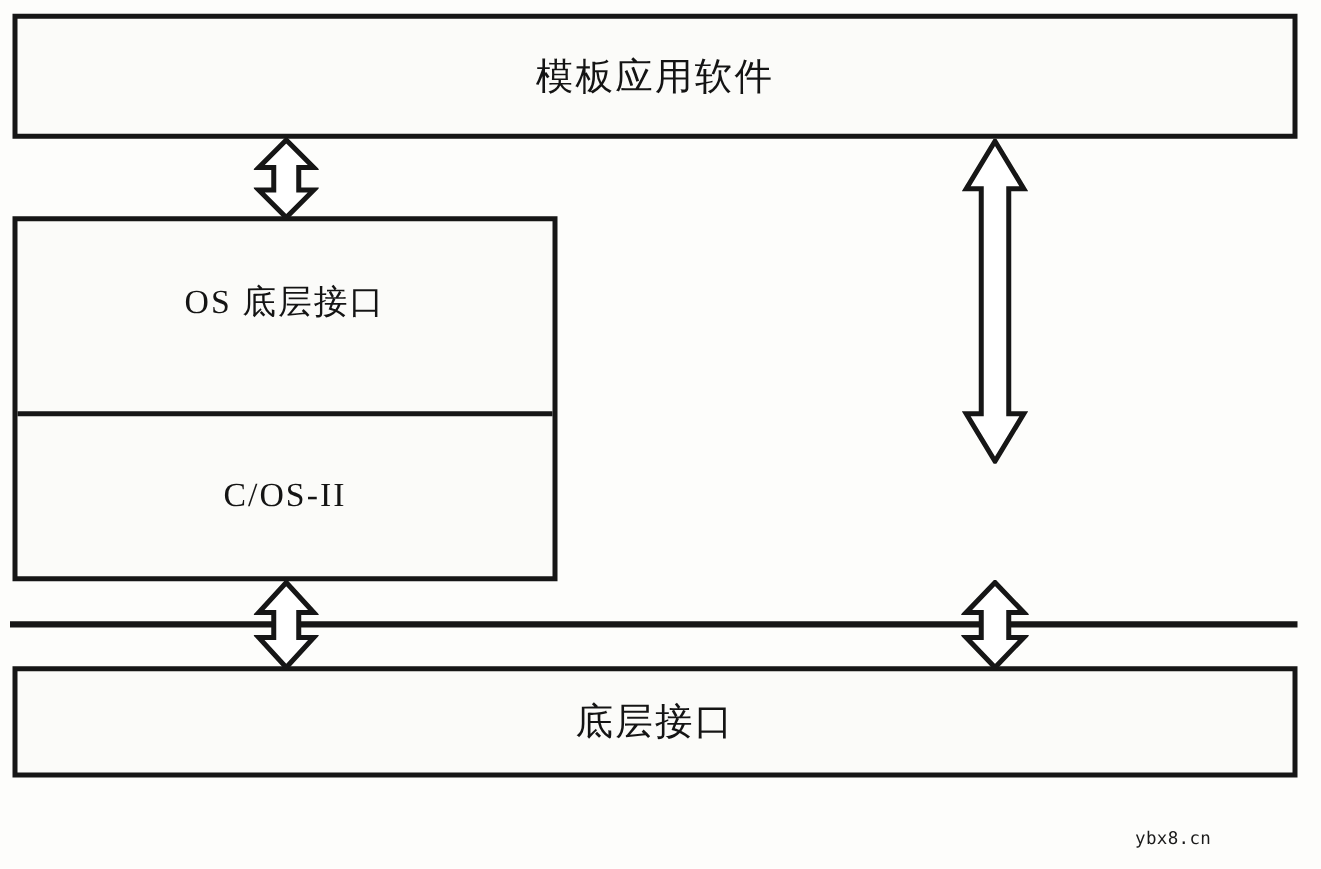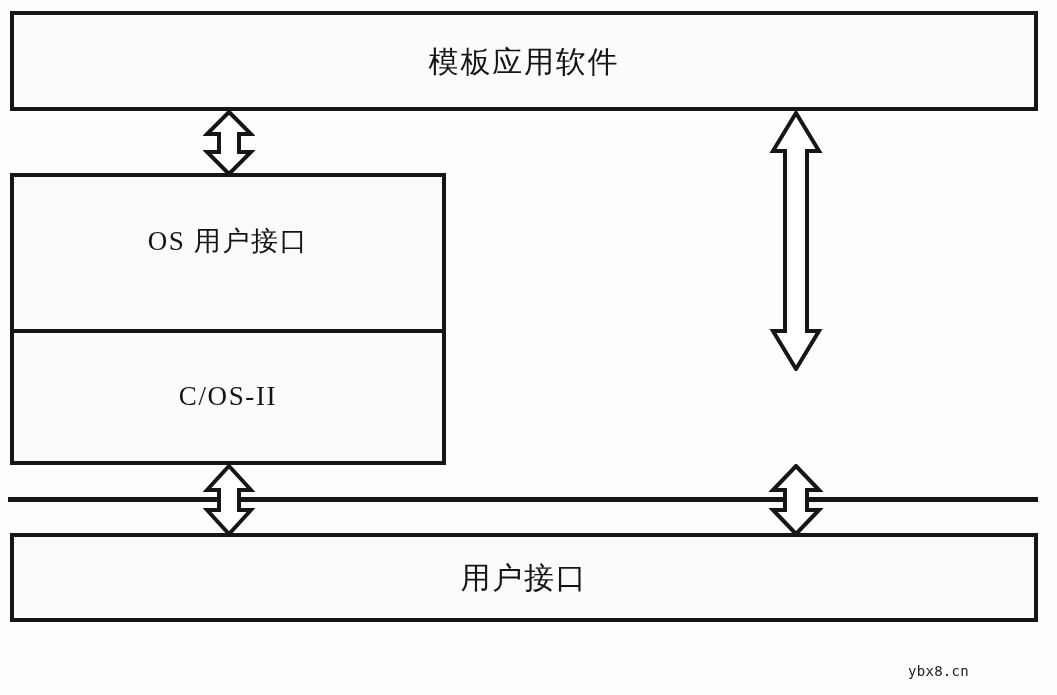--- a/index.html
+++ b/index.html
@@ -101,32 +101,32 @@
 <body>
 
 <div id="figure-root">
 
   <div class="dbox fs-lg" style="left:10px; top:11px; width:1028px; height:100px;">
     <span>模板应用软件</span>
   </div>
 
   <div class="stack" style="left:10px; top:173px; width:436px; height:292px;">
     <div class="stack-cell fs-md">
-      <span>OS 用户接口</span>
+      <span>OS 底层接口</span>
     </div>
     <div class="stack-cell fs-md">
       <span>C/OS-II</span>
     </div>
   </div>
 
 
   <div class="hrule" style="left:8px; top:497px; width:1030px; height:5px;"></div>
 
   <div class="dbox fs-lg" style="left:10px; top:533px; width:1028px; height:89px;">
-    <span>用户接口</span>
+    <span>底层接口</span>
   </div>
 
   <div class="arrow" style="left:203px; top:110px;">
     <svg width="52" height="66" viewBox="0 0 52 66">
       <polygon points="26,2 48,24 36,24 36,42 48,42 26,64 4,42 16,42 16,24 4,24" fill="#ffffff" stroke="#161616" stroke-width="4" stroke-linejoin="miter"></polygon>
     </svg>
   </div>
 
   <div class="arrow" style="left:769px; top:111px;">
     <svg width="54" height="260" viewBox="0 0 54 260">

